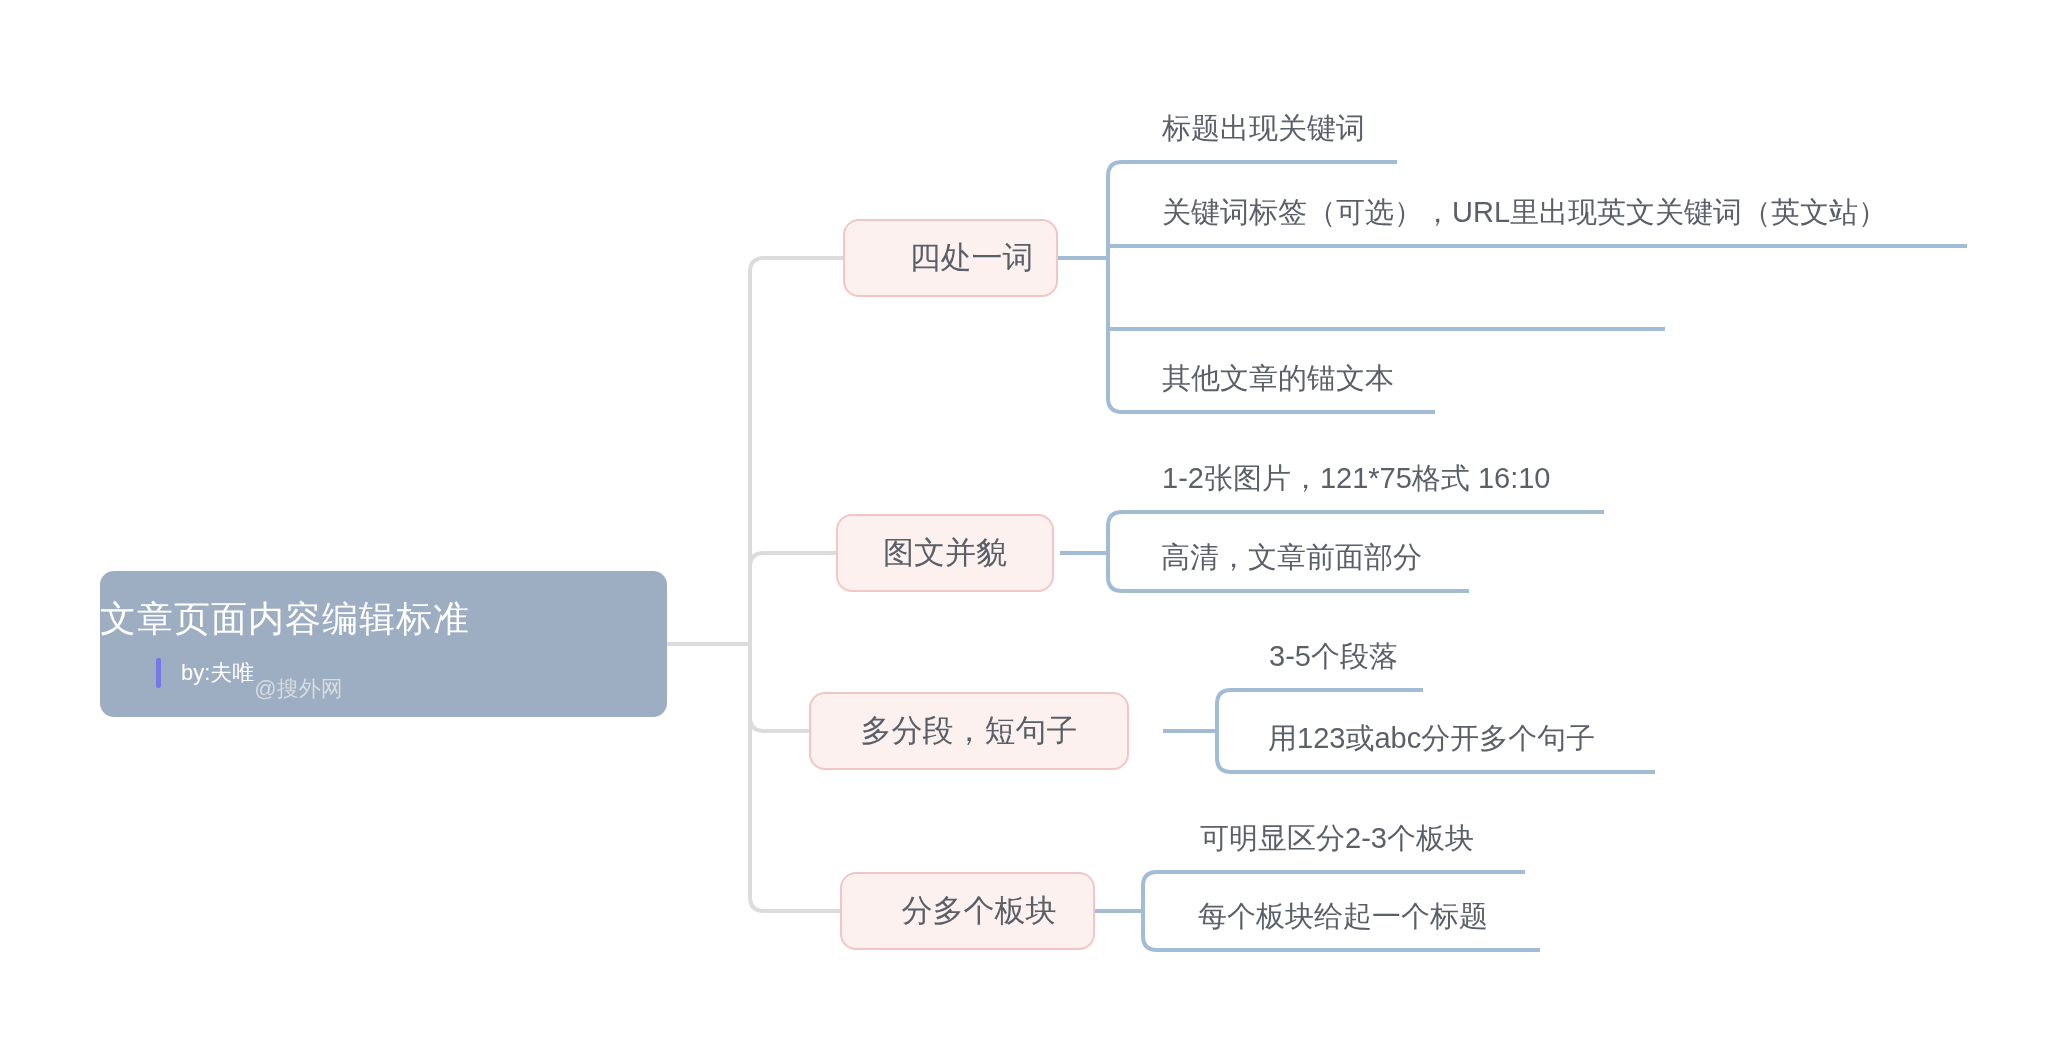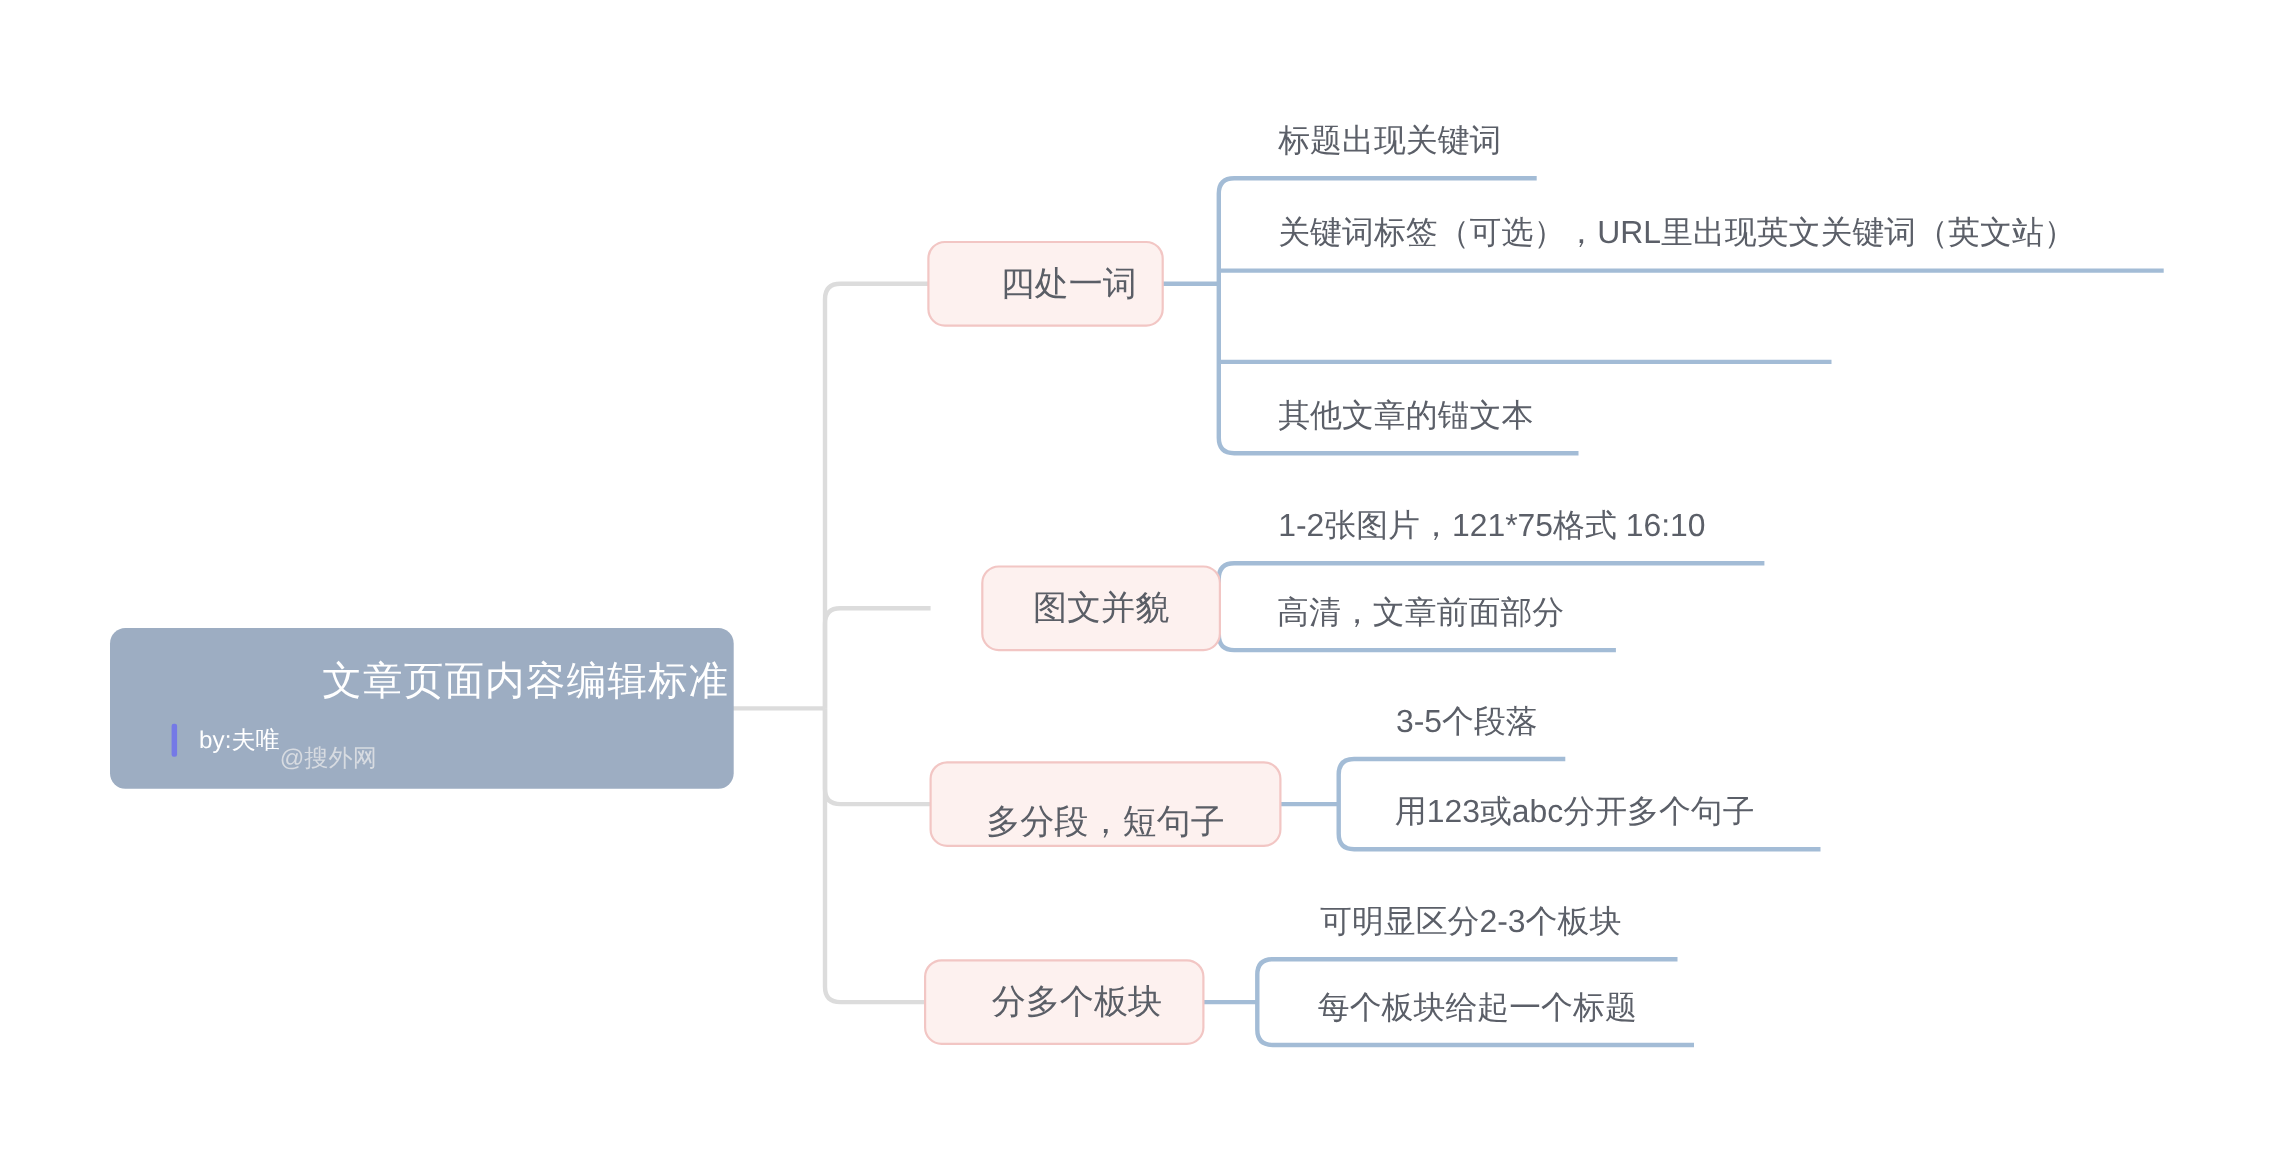--- a/index.html
+++ b/index.html
@@ -26,22 +26,22 @@
   svg.connectors{position:absolute;left:0;top:0;}
   .gray-line{stroke:var(--line-gray);stroke-width:4;fill:none;}
   .blue-line{stroke:var(--line-blue);stroke-width:4;fill:none;}
 
   .root-topic{
     position:absolute;left:100px;top:571px;width:567px;height:146px;
     background:var(--root-fill);border-radius:14px;
     box-sizing:border-box;
   }
   .root-title{
-    position:absolute;left:0;right:4px;top:24px;
-    text-align:right;
+    position:absolute;left:0;right:16px;top:24px;
+    text-align:left;
     font-size:36px;line-height:48px;
     color:var(--root-title);
     letter-spacing:1px;
     white-space:nowrap;
   }
   .root-byline{
     position:absolute;left:56px;top:86px;height:32px;
     display:flex;align-items:center;
     font-size:22px;
     white-space:nowrap;
@@ -57,22 +57,22 @@
     position:absolute;height:78px;
     background:var(--branch-fill);
     border:2px solid var(--branch-border);
     border-radius:16px;
     box-sizing:border-box;
     display:flex;align-items:center;justify-content:center;
     font-size:31px;color:var(--branch-text);
     white-space:nowrap;
   }
   .b1{left:843px;top:219px;width:215px;padding-left:42px;}
-  .b2{left:892px;top:514px;width:218px;}
-  .b3{left:845px;top:692px;width:320px;align-items:flex-end;}
+  .b2{left:836px;top:514px;width:218px;}
+  .b3{left:809px;top:692px;width:320px;}
   .b4{left:840px;top:872px;width:255px;padding-left:23px;}
 
   .subtopic{
     position:absolute;height:48px;line-height:48px;
     font-size:29px;color:var(--child-text);
     white-space:nowrap;
   }
   
   .s11{left:1162px;top:104px;}
   .s12{left:1162px;top:188px;}

